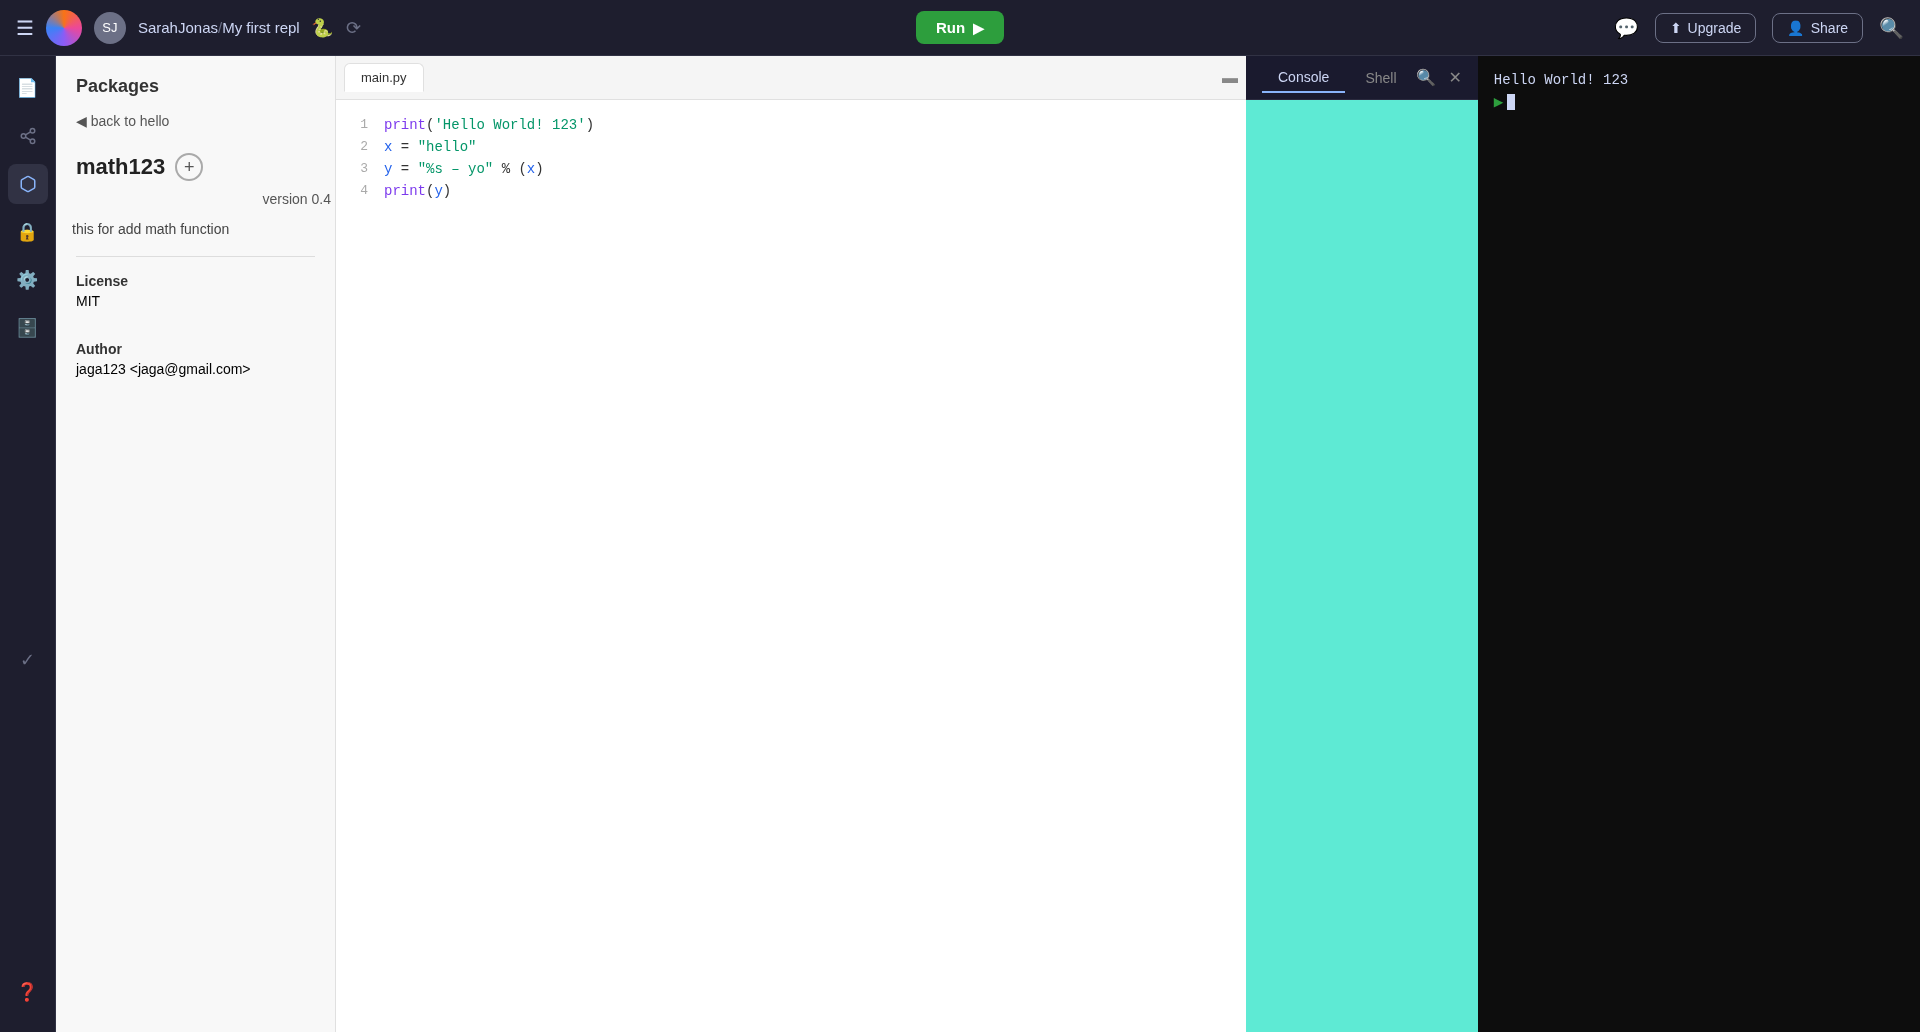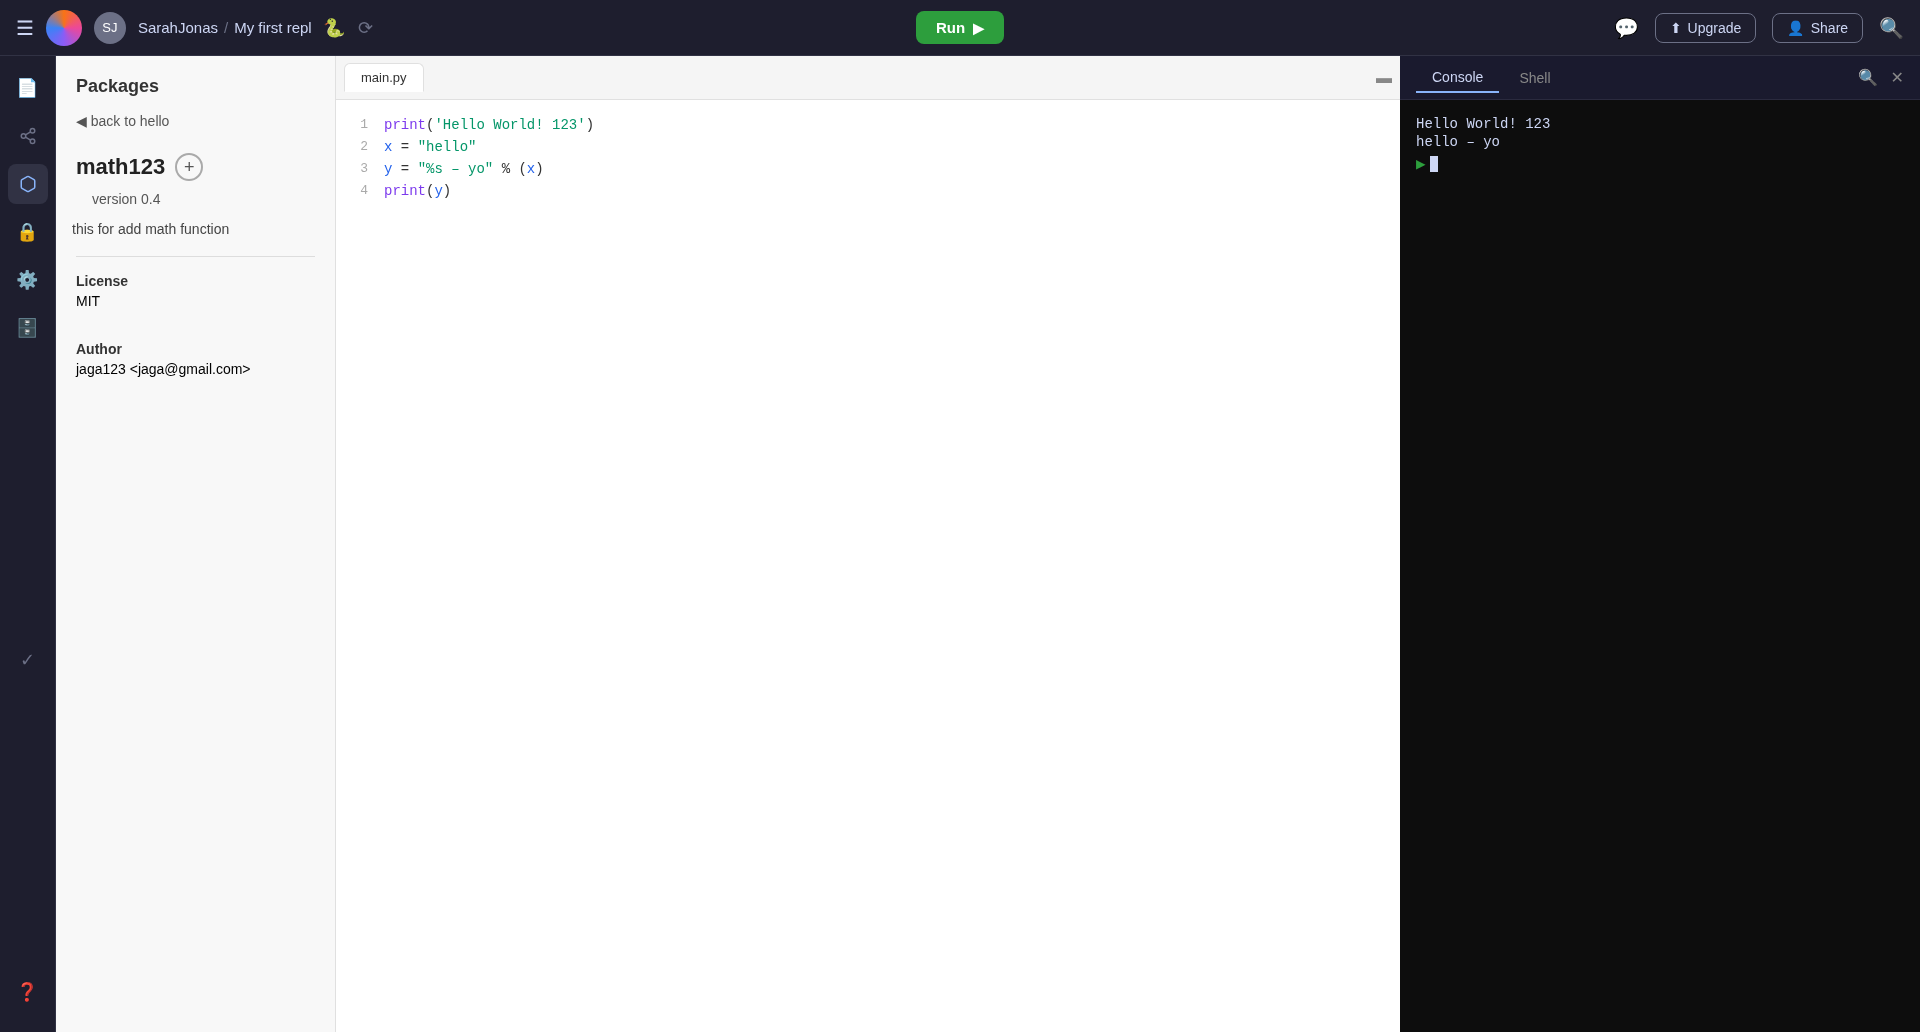--- a/index.html
+++ b/index.html
@@ -16,21 +16,21 @@
       gap: 12px;
       flex-shrink: 0;
     }
     .topbar-left { display: flex; align-items: center; gap: 12px; flex: 1; }
     .topbar-center { display: flex; align-items: center; }
     .topbar-right { display: flex; align-items: center; gap: 16px; flex: 1; justify-content: flex-end; }
 
     .hamburger-icon { color: #cdd6f4; font-size: 20px; cursor: pointer; }
     .logo { width: 36px; height: 36px; background: conic-gradient(from 0deg, #f97316, #ec4899, #8b5cf6, #3b82f6, #f97316); border-radius: 50%; flex-shrink: 0; }
     .avatar { width: 32px; height: 32px; border-radius: 50%; background: #6c7086; display: flex; align-items: center; justify-content: center; color: white; font-size: 13px; }
-    .breadcrumb { display: flex; align-items: center; gap: 6px; color: #cdd6f4; font-size: 15px; }
+    .breadcrumb { display: flex; align-items: center; gap: 0; color: #cdd6f4; font-size: 15px; }
     .breadcrumb-sep { color: #6c7086; }
     .python-icon { font-size: 18px; }
     .history-icon { color: #6c7086; font-size: 18px; cursor: pointer; }
 
     .run-button {
       background: #2d9e3d;
       color: white;
       border: none;
       border-radius: 8px;
       padding: 8px 20px;
@@ -145,23 +145,24 @@
       display: flex;
       align-items: center;
       justify-content: center;
       cursor: pointer;
       color: #555;
       font-size: 18px;
       background: transparent;
       flex-shrink: 0;
     }
     .package-version {
-      padding: 6px 36px;
+      padding: 6px 4px;
       font-size: 14px;
       color: #555;
+      text-align: right;
     }
     .package-description {
       padding: 6px 16px 16px;
       font-size: 14px;
       color: #444;
       line-height: 1.5;
     }
     .divider { height: 1px; background: #ddd; margin: 0 20px; }
     .package-meta { padding: 16px 20px; }
     .meta-label { font-size: 14px; font-weight: 700; color: #333; margin-bottom: 4px; }
@@ -227,24 +228,24 @@
     }
     .line-content { color: #333; white-space: pre; }
 
     
     .kw-func { color: #7c3aed; }
     .kw-str { color: #059669; }
     .kw-var { color: #2563eb; }
 
     
     .console-area {
-      width: 520px;
-      background: #14b8a6;
-      display: flex;
-      flex-direction: column;
+      width: 674px;
+      background: #5eead4;
+      display: flex;
+      flex-direction: row;
       flex-shrink: 0;
     }
     .console-tabs {
       height: 44px;
       background: #1a1a2e;
       border-bottom: 1px solid #2a2a3e;
       display: flex;
       align-items: center;
       padding: 0 16px;
       gap: 4px;
@@ -403,21 +404,20 @@
       <div class="console-tab">
         <span>Shell</span>
       </div>
       <div class="console-tab-actions">
         <span class="console-action-icon">🔍</span>
         <span class="console-action-icon">✕</span>
       </div>
     </div>
     <div class="console-output">
       <div class="console-line">Hello World! 123</div>
-      <div class="console-line">hello – yo</div>
       <div class="console-prompt">
         <span class="prompt-arrow">▶</span>
         <span class="prompt-cursor"></span>
       </div>
     </div>
   </div>
 
 </div>
 
 </body></html>

